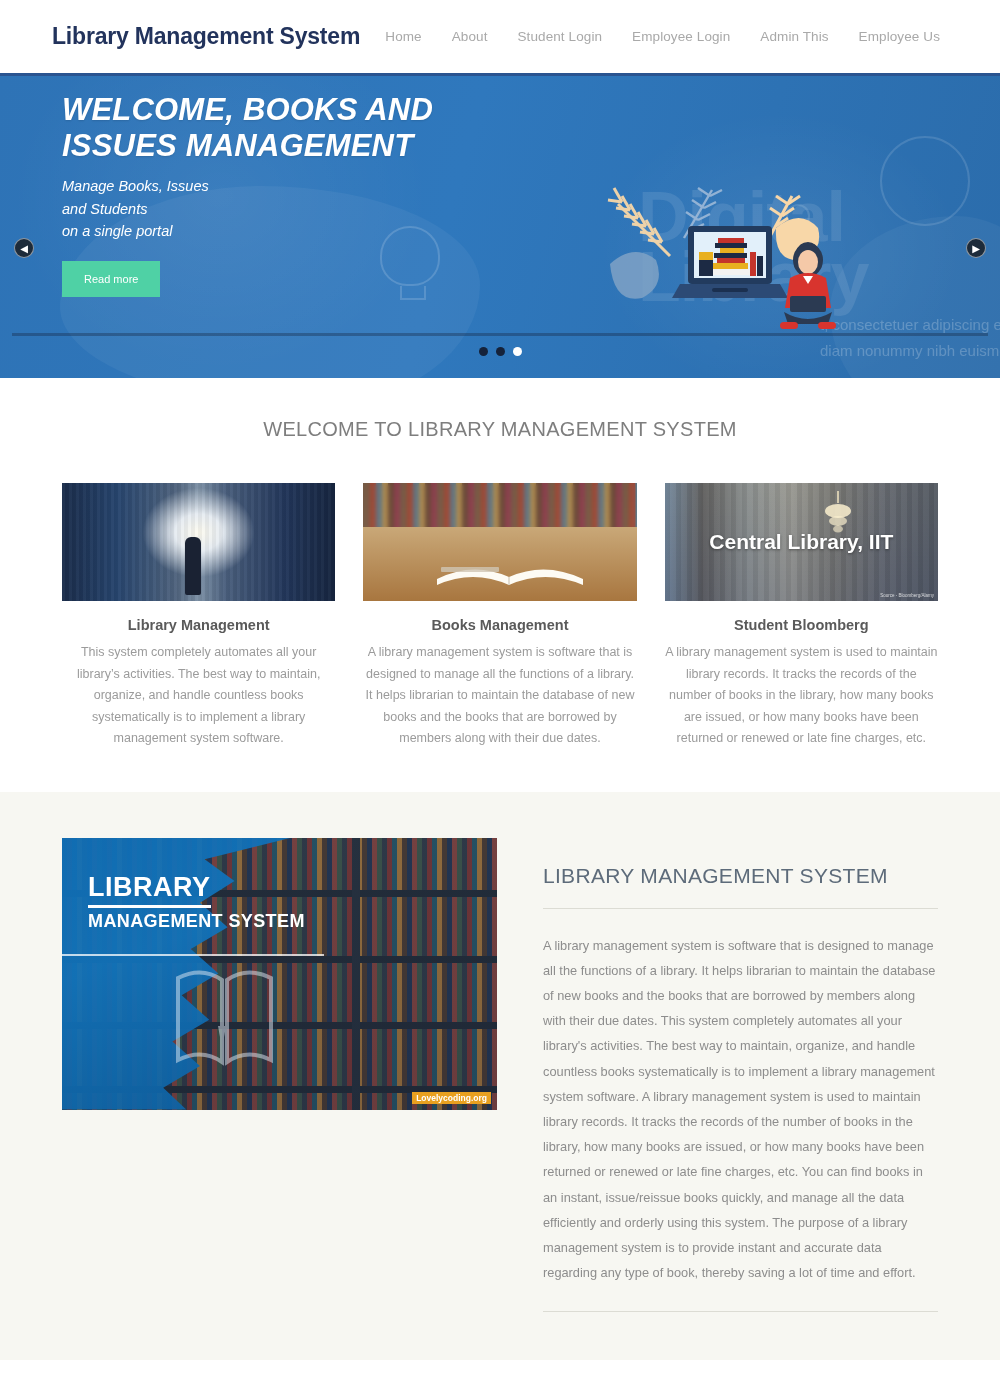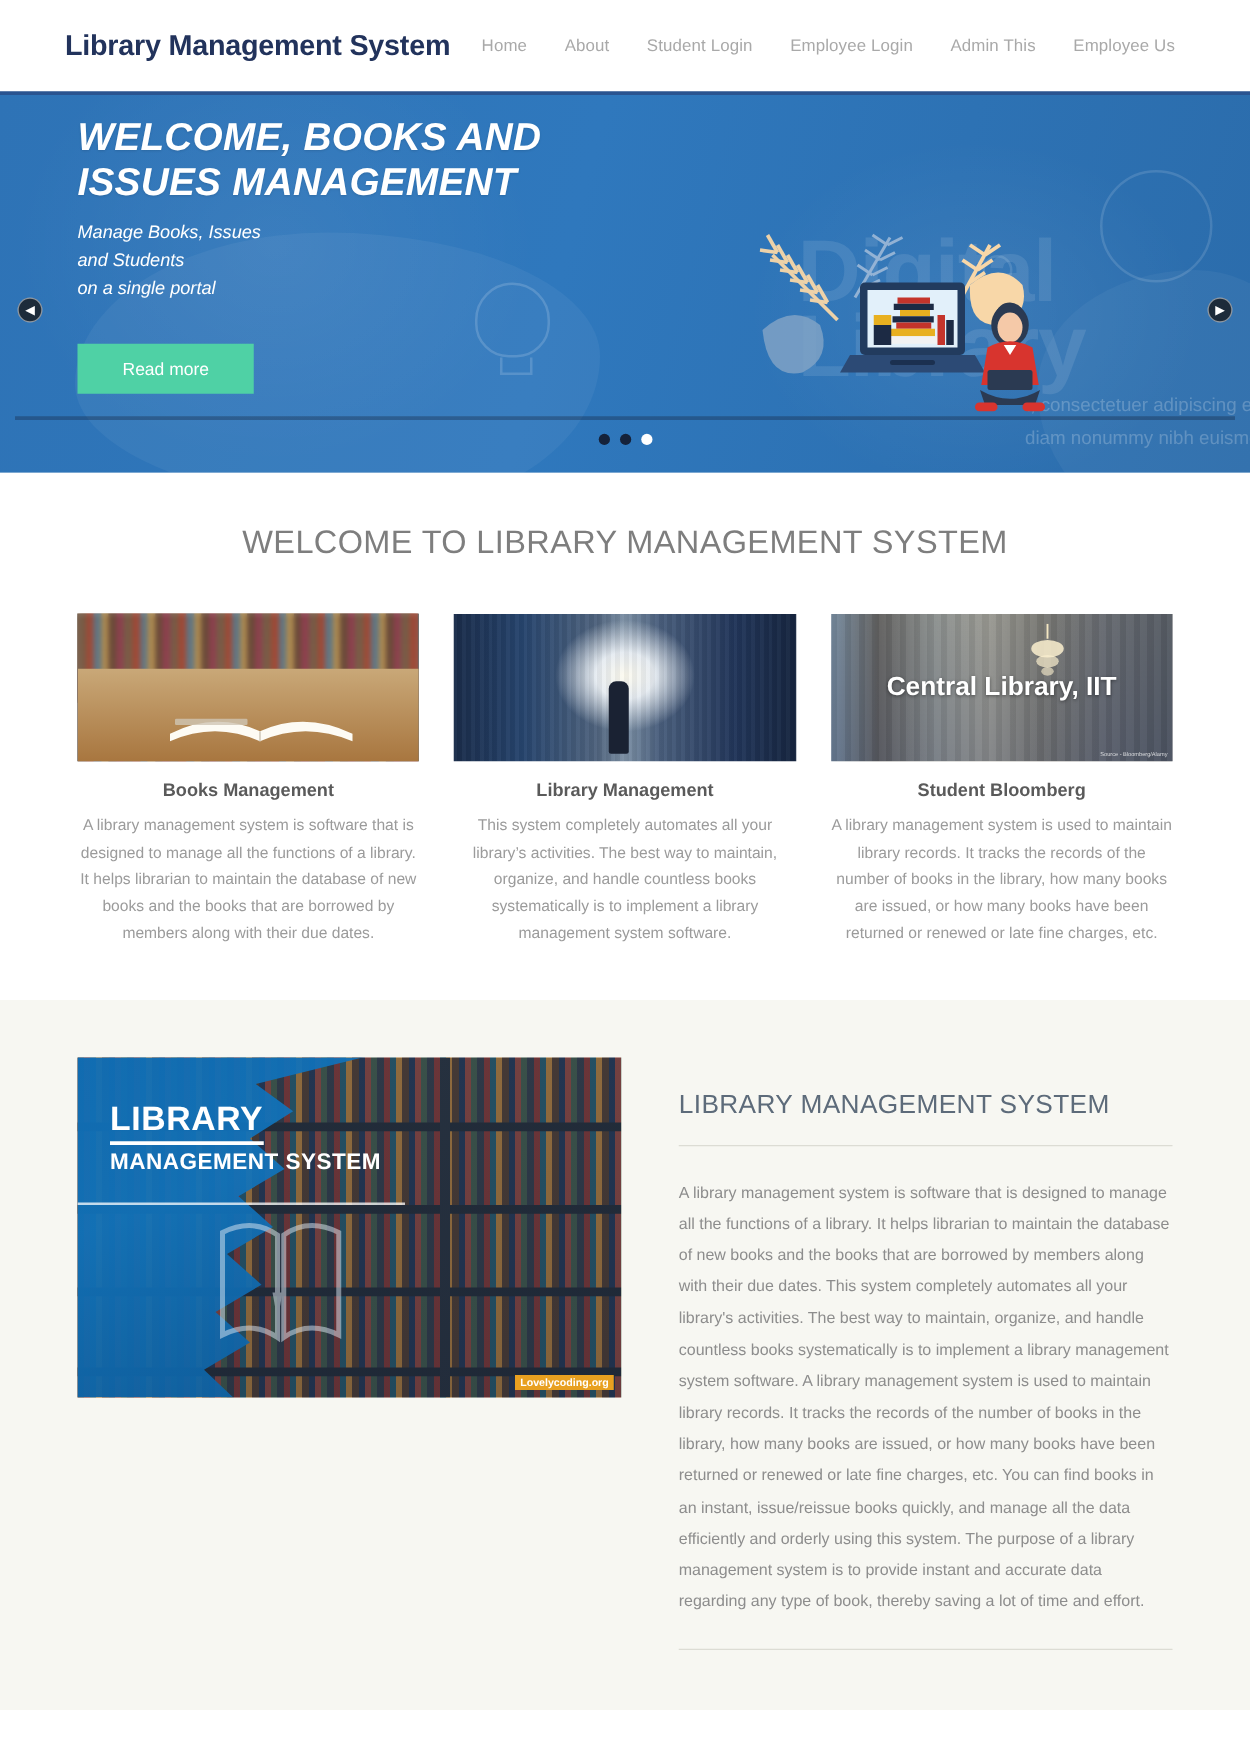--- a/index.html
+++ b/index.html
@@ -107,25 +107,25 @@
   }
   .hero-sub {
     margin-top: 12px;
     font-size: 14.5px;
     font-style: italic;
     color: #ffffff;
     line-height: 1.55;
   }
   .read-more {
     display: inline-block;
-    margin-top: 32px;
+    margin-top: 18px;
     background: #4fd1a5;
     color: #ffffff;
-    font-size: 14px;
-    padding: 12px 36px;
+    font-size: 11px;
+    padding: 12px 22px;
     border: none;
     cursor: pointer;
     font-family: inherit;
   }
 
   
   .hero-illus { position: absolute; left: 600px; top: 88px; width: 300px; height: 200px; z-index: 3; }
 
   .carousel-arrow {
     position: absolute;
@@ -154,21 +154,21 @@
 
   .hero-baseline {
     position: absolute; left: 12px; right: 12px; bottom: 42px; height: 3px;
     background: rgba(20,35,60,0.35);
   }
 
   
   .welcome-section { background: #ffffff; padding: 40px 0 42px; }
   .welcome-heading {
     text-align: center;
-    font-size: 26px;
+    font-size: 20px;
     font-weight: 400;
     color: #7e7e7e;
     letter-spacing: 0.3px;
     margin-bottom: 42px;
   }
   .cards-row {
     display: flex;
     gap: 28px;
     padding: 0 62px;
     align-items: flex-start;
@@ -435,35 +435,35 @@
     <span class="dot active"></span>
   </div>
 </section>
 
 <section class="welcome-section">
   <h2 class="welcome-heading">WELCOME TO LIBRARY MANAGEMENT SYSTEM</h2>
 
   <div class="cards-row">
 
     <div class="card">
+      <div class="card-thumb thumb-aisle"></div>
+      <h3 class="card-title">Library Management</h3>
+      <p class="card-text">This system completely automates all your library’s activities. The best way to maintain, organize, and handle countless books systematically is to implement a library management system software.</p>
+    </div>
+
+    <div class="card">
       <div class="card-thumb thumb-books">
         <svg class="open-book" viewBox="0 0 150 44">
           <path d="M2 36 Q38 18 74 34 Q110 18 148 36 L148 42 Q110 26 74 42 Q38 26 2 42 Z" fill="#fdfbf4"></path>
           <path d="M74 34 L74 42" stroke="#d8d2c4" stroke-width="1.5"></path>
           <rect x="6" y="24" width="58" height="5" rx="1" fill="#cfc6b4" opacity=".8"></rect>
         </svg>
       </div>
       <h3 class="card-title">Books Management</h3>
       <p class="card-text">A library management system is software that is designed to manage all the functions of a library. It helps librarian to maintain the database of new books and the books that are borrowed by members along with their due dates.</p>
-    </div>
-
-    <div class="card">
-      <div class="card-thumb thumb-aisle"></div>
-      <h3 class="card-title">Library Management</h3>
-      <p class="card-text">This system completely automates all your library’s activities. The best way to maintain, organize, and handle countless books systematically is to implement a library management system software.</p>
     </div>
 
     <div class="card">
       <div class="card-thumb thumb-iit">
         <svg class="chandelier" viewBox="0 0 40 52">
           <path d="M20 0 V12" stroke="#f3e6c2" stroke-width="1.5"></path>
           <ellipse cx="20" cy="20" rx="13" ry="7" fill="#fbf0cf" opacity=".85"></ellipse>
           <ellipse cx="20" cy="30" rx="9" ry="5" fill="#fbf0cf" opacity=".7"></ellipse>
           <ellipse cx="20" cy="38" rx="5" ry="3.5" fill="#fbf0cf" opacity=".6"></ellipse>
         </svg>

